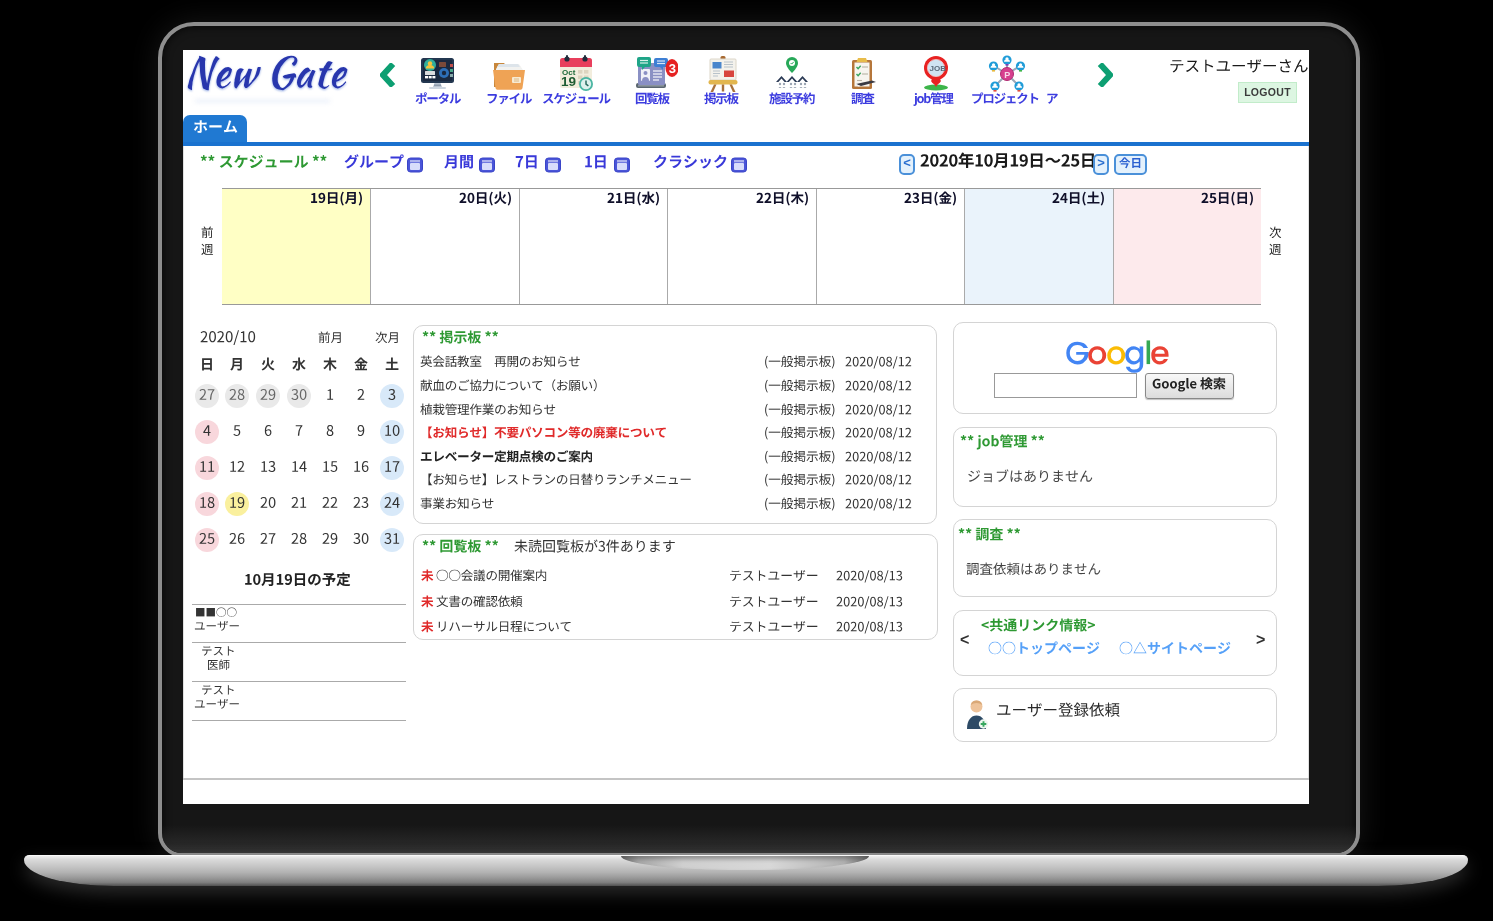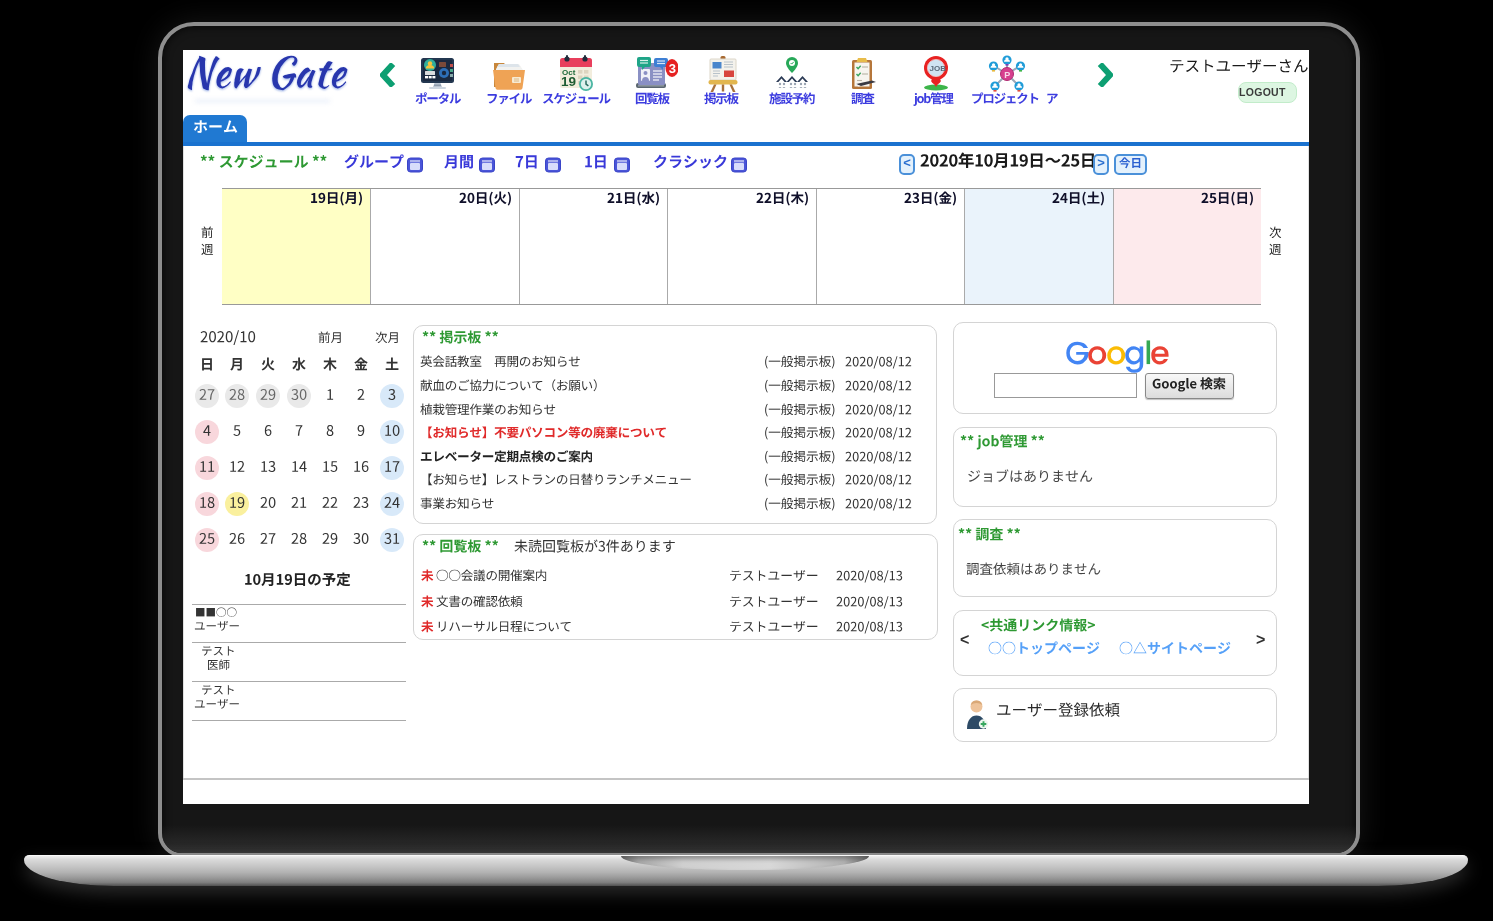--- a/index.html
+++ b/index.html
@@ -527,21 +527,21 @@
           <use href="#g41" x="100"></use>
           <use href="#g42" x="200"></use>
           <use href="#g43" x="300"></use>
           <use href="#g44" x="400"></use>
           <use href="#g45" x="500"></use>
           <use href="#g44" x="600"></use>
           <use href="#g46" x="700"></use>
           <use href="#g47" x="800"></use>
         </g>
       </svg>
-      <div style="position:absolute;left:1238px;top:82px;width:59px;height:21px;background:#ddf6e2;border:1px solid #c2ecca;border-radius:8px;box-sizing:border-box;text-align:left;font-family:'Liberation Sans',sans-serif;font-size:10.5px;font-weight:bold;color:#3a3a3a;line-height:19px;letter-spacing:.3px">LOGOUT</div>
+      <div style="position:absolute;left:1238px;top:82px;width:59px;height:21px;background:#ddf6e2;border:1px solid #c2ecca;border-radius:0;box-sizing:border-box;text-align:center;font-family:'Liberation Sans',sans-serif;font-size:10.5px;font-weight:bold;color:#3a3a3a;line-height:19px;letter-spacing:.3px">LOGOUT</div>
       <div style="position:absolute;left:183px;top:115px;width:64px;height:27px;background:#2079d2;border-radius:7px 7px 0 0"></div>
       <svg style="position:absolute;left:192.5px;top:119.0px;overflow:visible;" width="45" height="20">
         <g fill="#fff" transform="translate(0,13.2) scale(0.1500)">
           <use href="#g48" x="0"></use>
           <use href="#g8" x="100"></use>
           <use href="#g49" x="200"></use>
         </g>
       </svg>
       <div style="position:absolute;left:183px;top:142px;width:1126px;height:4px;background:#1a72cf"></div>
       <div style="position:absolute;left:183px;top:146px;width:1px;height:633px;background:#e0e0e0"></div>

